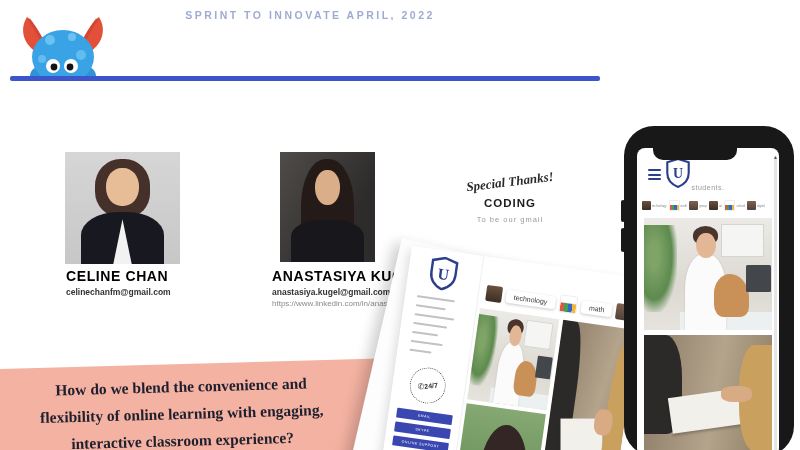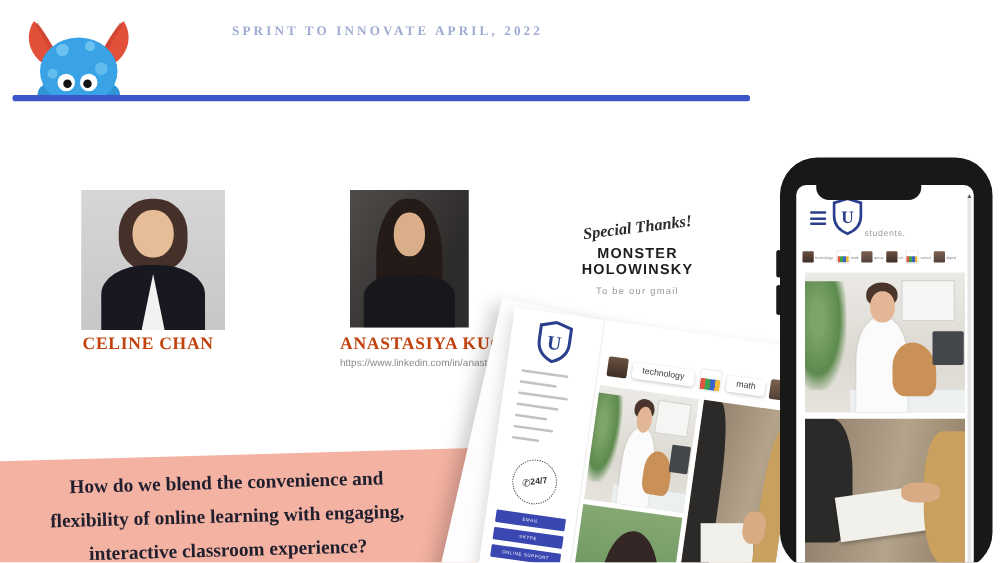--- a/index.html
+++ b/index.html
@@ -1,41 +1,41 @@
 <!DOCTYPE html>
 <html><head>
 <meta charset="utf-8">
 <style>
   html,body{margin:0;padding:0;background:#fff;}
   .slide{position:relative;width:800px;height:450px;background:#ffffff;overflow:hidden;
          font-family:"Liberation Sans",sans-serif;}
   .abs{position:absolute;}
 
   
-  .hdr-text{left:60px;top:20px;width:500px;text-align:center;font-family:Liberation Serif, serif;}
+  .hdr-text{left:60px;top:9px;width:500px;text-align:center;}
   .event-label{font-size:10.5px;font-weight:bold;letter-spacing:2.5px;color:#9fabd3;}
   .main-title{margin-top:7px;font-size:31px;font-weight:900;letter-spacing:2px;color:#4156cd;}
   .blue-line{left:10px;top:76px;width:590px;height:5px;background:#3c55cb;border-radius:2px;z-index:9;}
   .monster{left:12px;top:13px;z-index:8;}
 
   
   .photo{overflow:hidden;}
   .photo-celine{left:65px;top:152px;width:115px;height:112px;background:linear-gradient(#d6d6d6,#c7c7c7);}
   .photo-anastasiya{left:280px;top:152px;width:95px;height:110px;background:linear-gradient(120deg,#4f4c4a,#2e2c2b 70%);}
   .p-hair1{left:26%;top:6%;width:48%;height:52%;background:#46302a;border-radius:46% 46% 40% 44%;}
   .p-face1{left:36%;top:14%;width:28%;height:34%;background:#e7bd98;border-radius:48%;}
   .p-body1{left:14%;top:54%;width:72%;height:46%;background:#181820;border-radius:45% 45% 0 0;}
   .p-shirt1{left:42%;top:60%;width:16%;height:40%;background:#f2f2f2;clip-path:polygon(50% 0,0 100%,100% 100%);}
   .p-hair2{left:22%;top:6%;width:56%;height:92%;background:#241b18;border-radius:46% 46% 30% 30%;}
   .p-face2{left:37%;top:16%;width:26%;height:32%;background:#d9ae88;border-radius:48%;}
   .p-body2{left:12%;top:62%;width:76%;height:38%;background:#17171c;border-radius:40% 40% 0 0;}
   .profile-text{width:210px;}
   .pt-celine{left:66px;top:268px;}
   .pt-anastasiya{left:272px;top:268px;}
-  .p-name{font-family:Liberation Serif, serif;font-size:14px;font-weight:bold;letter-spacing:.6px;color:#c2410c;}
+  .p-name{font-family:Liberation Sans, sans-serif;font-size:14px;font-weight:bold;letter-spacing:.6px;color:#000000;}
   .p-email{margin-top:3px;font-size:8.5px;font-weight:bold;color:#333;}
   .p-link{margin-top:2px;font-size:8px;color:#8a8a8a;}
 
   
   .thanks{left:450px;top:174px;width:120px;text-align:center;}
   .t-script{font-family:"Liberation Serif",serif;font-style:italic;font-weight:bold;font-size:13px;
             color:#2a2a2a;transform:rotate(-7deg);}
   .t-name{font-size:11.5px;font-weight:bold;letter-spacing:1px;color:#1d1d1d;line-height:13px;}
   .t-name.first{margin-top:7px;}
   .t-caption{margin-top:5px;font-size:7.5px;letter-spacing:1px;color:#9a9a9a;}
@@ -137,36 +137,37 @@
   <div class="abs blue-line"></div>
 
   <div class="abs photo photo-celine">
     <div class="abs p-hair1"></div>
     <div class="abs p-face1"></div>
     <div class="abs p-body1"></div>
     <div class="abs p-shirt1"></div>
   </div>
   <div class="abs profile-text pt-celine">
     <div class="p-name">CELINE CHAN</div>
+    <div class="p-email">celinechanfm@gmail.com</div>
   </div>
 
   <div class="abs photo photo-anastasiya">
     <div class="abs p-hair2"></div>
     <div class="abs p-face2"></div>
     <div class="abs p-body2"></div>
   </div>
   <div class="abs profile-text pt-anastasiya">
     <div class="p-name">ANASTASIYA KUGEL</div>
+    <div class="p-email">anastasiya.kugel@gmail.com</div>
     <div class="p-link">https://www.linkedin.com/in/anastasiya-kugel/</div>
   </div>
 
   <div class="abs thanks">
     <div class="t-script">Special Thanks!</div>
-    <div class="t-name first">MONSTER</div>
-    <div class="t-name">HOLOWINSKY</div>
+    <div class="t-name first">CODING</div>
     <div class="t-caption">To be our gmail</div>
   </div>
 
   <div class="abs pink-box">
     <div class="q-line">How do we blend the convenience and</div>
     <div class="q-line">flexibility of online learning with engaging,</div>
     <div class="q-line">interactive classroom experience?</div>
   </div>
 
   <div class="abs page-back"></div>

